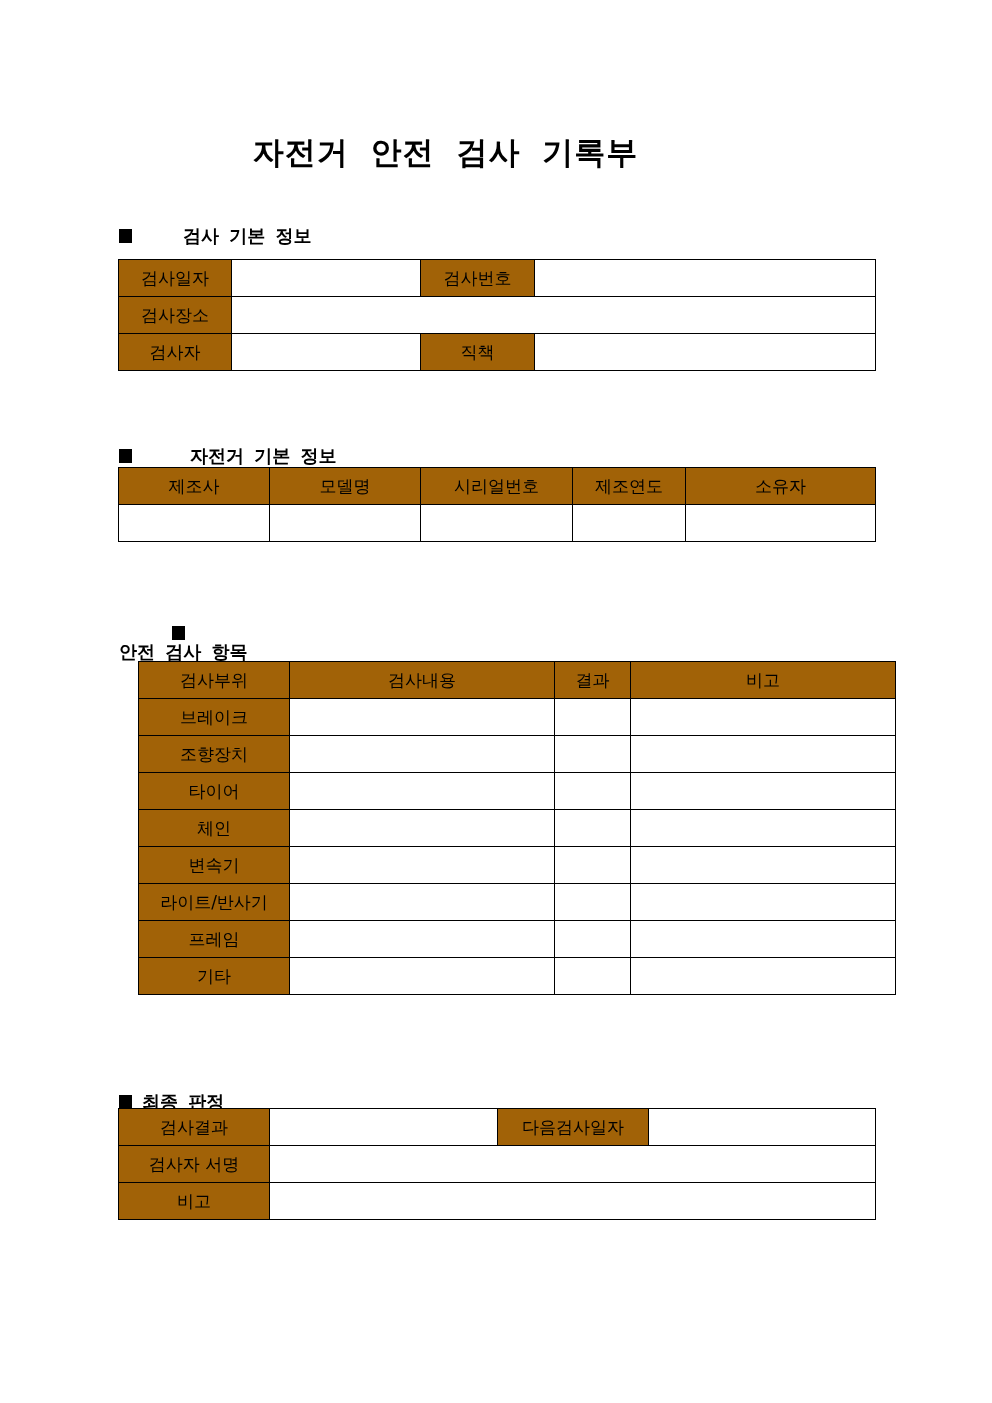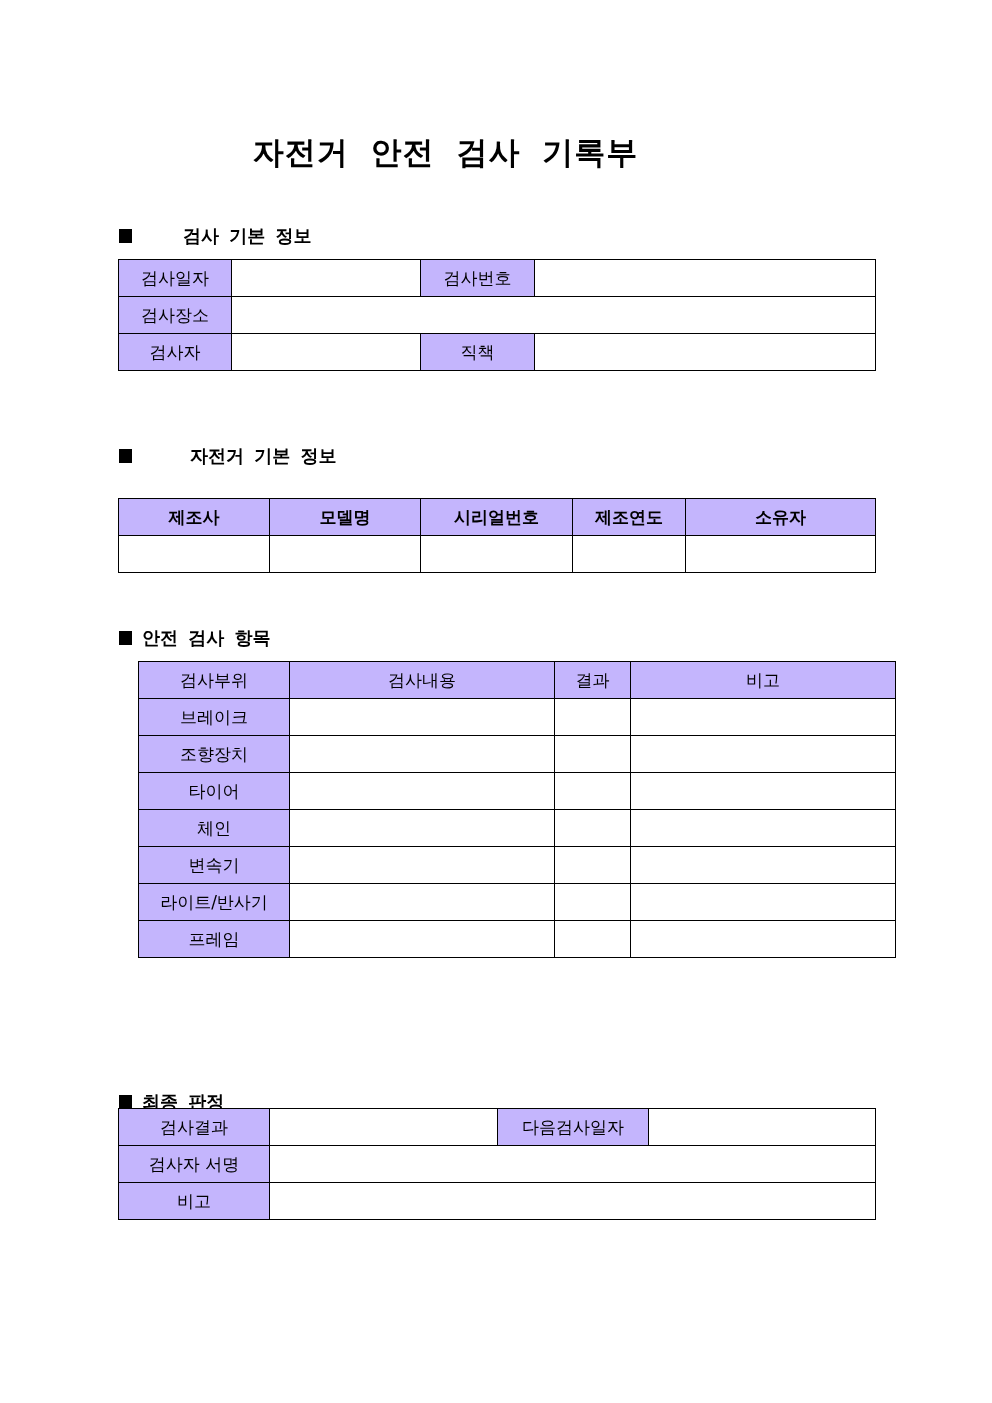--- a/index.html
+++ b/index.html
@@ -2,21 +2,21 @@
 <html><head>
 <meta charset="utf-8">
 <style>
   html, body { margin: 0; padding: 0; background: #ffffff; }
   body { width: 992px; height: 1403px; position: relative; font-family: "DejaVu Sans", "Liberation Sans", sans-serif; color: #000; }
   .title { position: absolute; left: 0; width: 891px; top: 132px; text-align: center; font-size: 31px; font-weight: bold; letter-spacing: 1px; word-spacing: 10px; }
   .sec { position: absolute; left: 119px; font-size: 18px; font-weight: bold; display: flex; align-items: center; word-spacing: 4px; }
   .sec .sq { display: inline-block; width: 13px; height: 14px; background: #000; margin-right: 10px; }
   table { position: absolute; left: 118px; width: 757px; border-collapse: collapse; table-layout: fixed; }
   td { border: 1.5px solid #000; height: 36px; padding: 0; text-align: center; vertical-align: middle; font-size: 17px; }
-  td.h { background: #c4b5fd; }
+  td.h { background: #a16207; }
   td.v { background: #fff; }
 </style>
 </head>
 <body>
 
 <div class="title">자전거 안전 검사 기록부</div>
 
 <div class="sec" style="top:224px;gap:41px;">
   <span class="sq"></span>
   <span>검사 기본 정보</span>
@@ -45,21 +45,21 @@
     <td class="h">직책</td>
     <td class="v"></td>
   </tr>
 </tbody>
   </table>
 
 <div class="sec" style="top:444px;gap:48px;">
   <span class="sq"></span>
   <span>자전거 기본 정보</span>
 </div>
-<table style="top:498px;font-weight:bold;">
+<table style="top:467px;">
   <colgroup>
       <col style="width:151px">
       <col style="width:151px">
       <col style="width:152px">
       <col style="width:113px">
       <col style="width:190px">
     </colgroup>
   <tbody>
       <tr>
     <td class="h">제조사</td>
@@ -71,21 +71,21 @@
   <tr>
     <td class="v"></td>
     <td class="v"></td>
     <td class="v"></td>
     <td class="v"></td>
     <td class="v"></td>
   </tr>
 </tbody>
   </table>
 
-<div class="sec" style="top:626px;">
+<div class="sec" style="top:626px;flex-direction:column;">
   <span class="sq"></span>
   <span>안전 검사 항목</span>
 </div>
 <table style="top:661px;margin-left:20px;">
   <colgroup>
       <col style="width:151px">
       <col style="width:265px">
       <col style="width:76px">
       <col style="width:265px">
     </colgroup>
@@ -131,20 +131,26 @@
     <td class="v"></td>
     <td class="v"></td>
     <td class="v"></td>
   </tr>
   <tr>
     <td class="h">프레임</td>
     <td class="v"></td>
     <td class="v"></td>
     <td class="v"></td>
   </tr>
+  <tr>
+    <td class="h">기타</td>
+    <td class="v"></td>
+    <td class="v"></td>
+    <td class="v"></td>
+  </tr>
 </tbody>
   </table>
 
 <div class="sec" style="top:1090px;">
   <span class="sq"></span>
   <span>최종 판정</span>
 </div>
 <table style="top:1108px;">
   <colgroup>
       <col style="width:151px">

